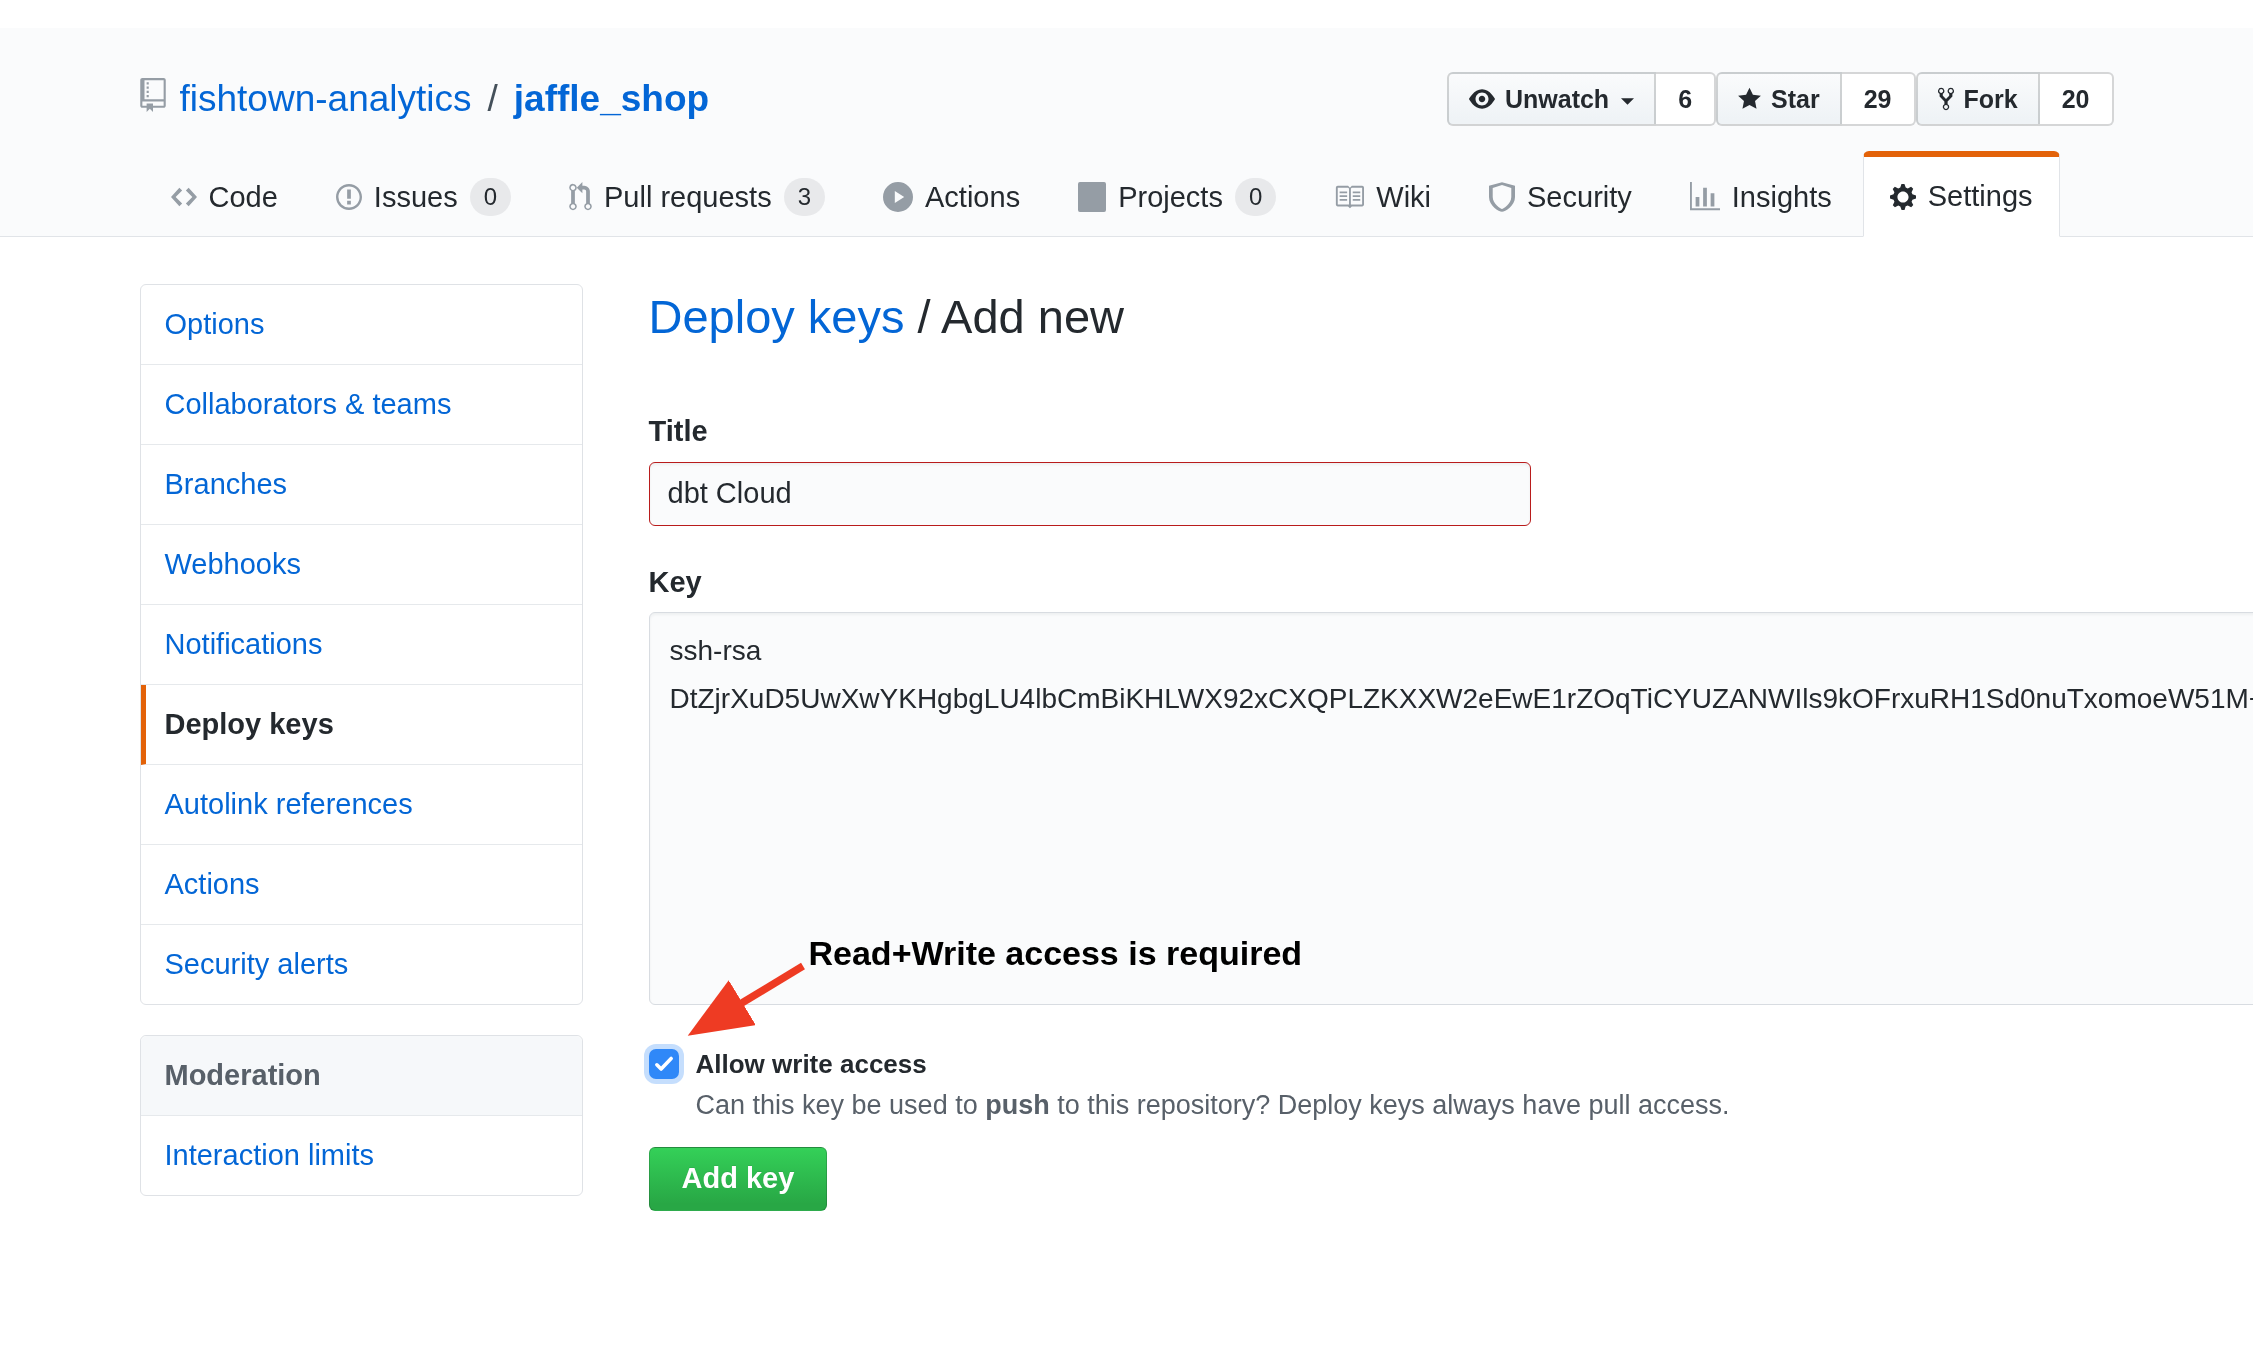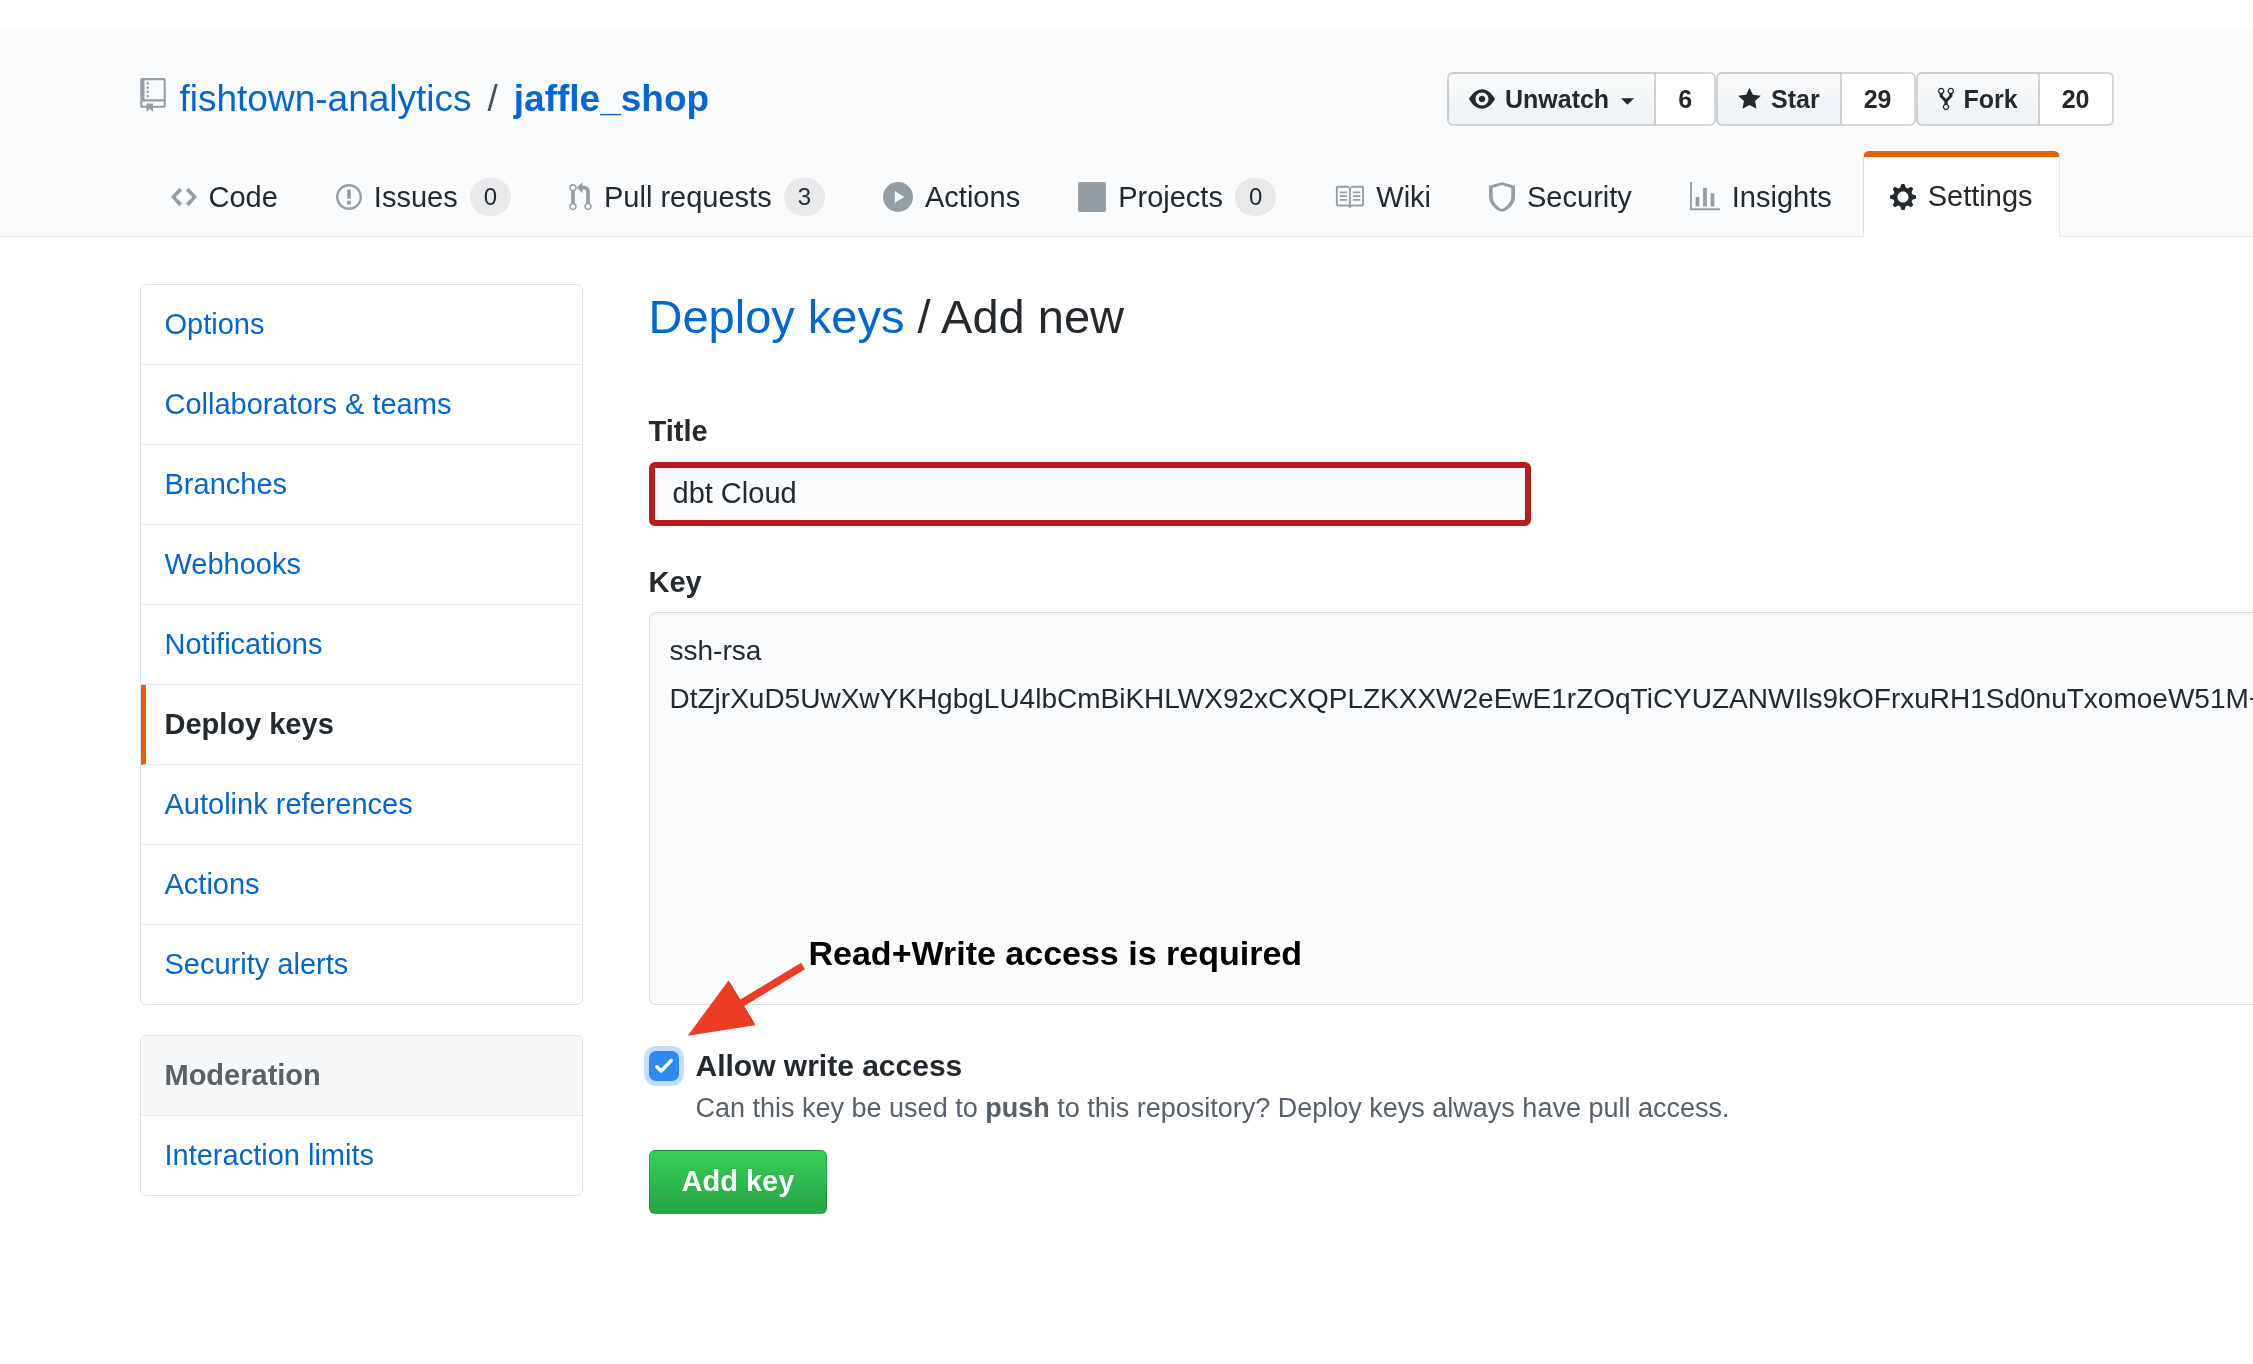--- a/index.html
+++ b/index.html
@@ -58,37 +58,37 @@
   .menu-moderation{margin-top:30px;}
   .menu-heading{padding:23px 24px; font-size:29px; font-weight:700; color:var(--muted);
     background:#f6f8fa; border-bottom:1px solid #e6e9ec; border-radius:6px 6px 0 0;}
 
   .main{flex:1; margin-left:66px; padding-top:7px;}
   .breadcrumb{font-size:47px; font-weight:400; line-height:1.1;}
   .breadcrumb a{color:var(--link); text-decoration:none; cursor:pointer;}
   .form-label{margin-top:72px; font-size:29px; font-weight:700;}
   .text-input{display:block; margin-top:14px; width:882px; height:64px; padding:0 18px;
     font:400 29px "Liberation Sans","DejaVu Sans",sans-serif; color:var(--text);
-    background:#fafbfc; border:6px solid #b91c1c; border-radius:6px;
+    background:#fafbfc; border:1px solid #b91c1c; border-radius:6px;
     box-shadow:inset 0 2px 3px rgba(27,31,35,.05); outline:none;}
   .key-group{position:relative;}
   .key-group .form-label{margin-top:40px;}
   .textarea{position:relative; margin-top:13px; width:100%; height:393px; padding:14px 20px;
     font-size:28px; line-height:48px; color:var(--text); background:#fafbfc;
     border:1px solid #d8dce1; border-radius:6px; box-shadow:inset 0 2px 3px rgba(27,31,35,.05);
     white-space:pre-wrap; overflow-wrap:break-word; cursor:text;}
 
   .annotation-text{position:absolute; left:160px; top:368px; font-size:34px; font-weight:700; color:#000000;}
   .annotation-arrow{position:absolute; left:18px; top:396px; overflow:visible; pointer-events:none;}
 
   .checkbox-row{display:flex; align-items:center; gap:17px; margin-top:44px;}
   .checkbox{width:30px; height:30px; border-radius:7px; background:var(--checkbox);
     box-shadow:0 0 0 5px rgba(47,136,248,.28); display:flex; align-items:center;
     justify-content:center; cursor:pointer;}
-  .checkbox-label{font-size:30px; font-weight:700; cursor:pointer;}
+  .checkbox-label{font-size:26px; font-weight:700; cursor:pointer;}
   .help-text{margin:10px 0 0 47px; font-size:27px; color:var(--muted);}
   .help-text b{color:var(--muted);}
   .submit-btn{display:inline-flex; align-items:center; margin-top:26px; height:64px; padding:0 32px;
     font:700 29px "Liberation Sans","DejaVu Sans",sans-serif; color:#fff;
     background:linear-gradient(-180deg,var(--btn_green_top),var(--btn_green_bottom) 90%);
     border:1px solid rgba(27,31,35,.2); border-radius:6px; cursor:pointer;
     text-shadow:0 -1px 0 rgba(27,31,35,.1);}
   .icon{flex-shrink:0;}
 </style>
 </head>

